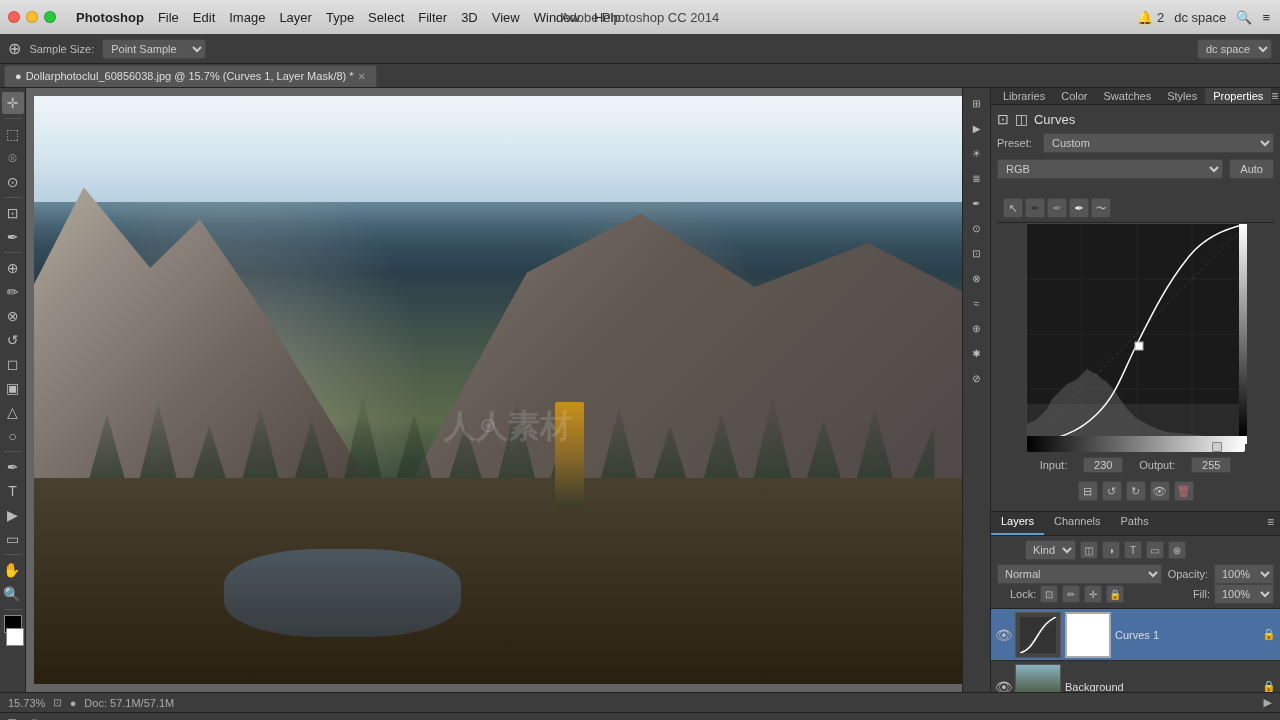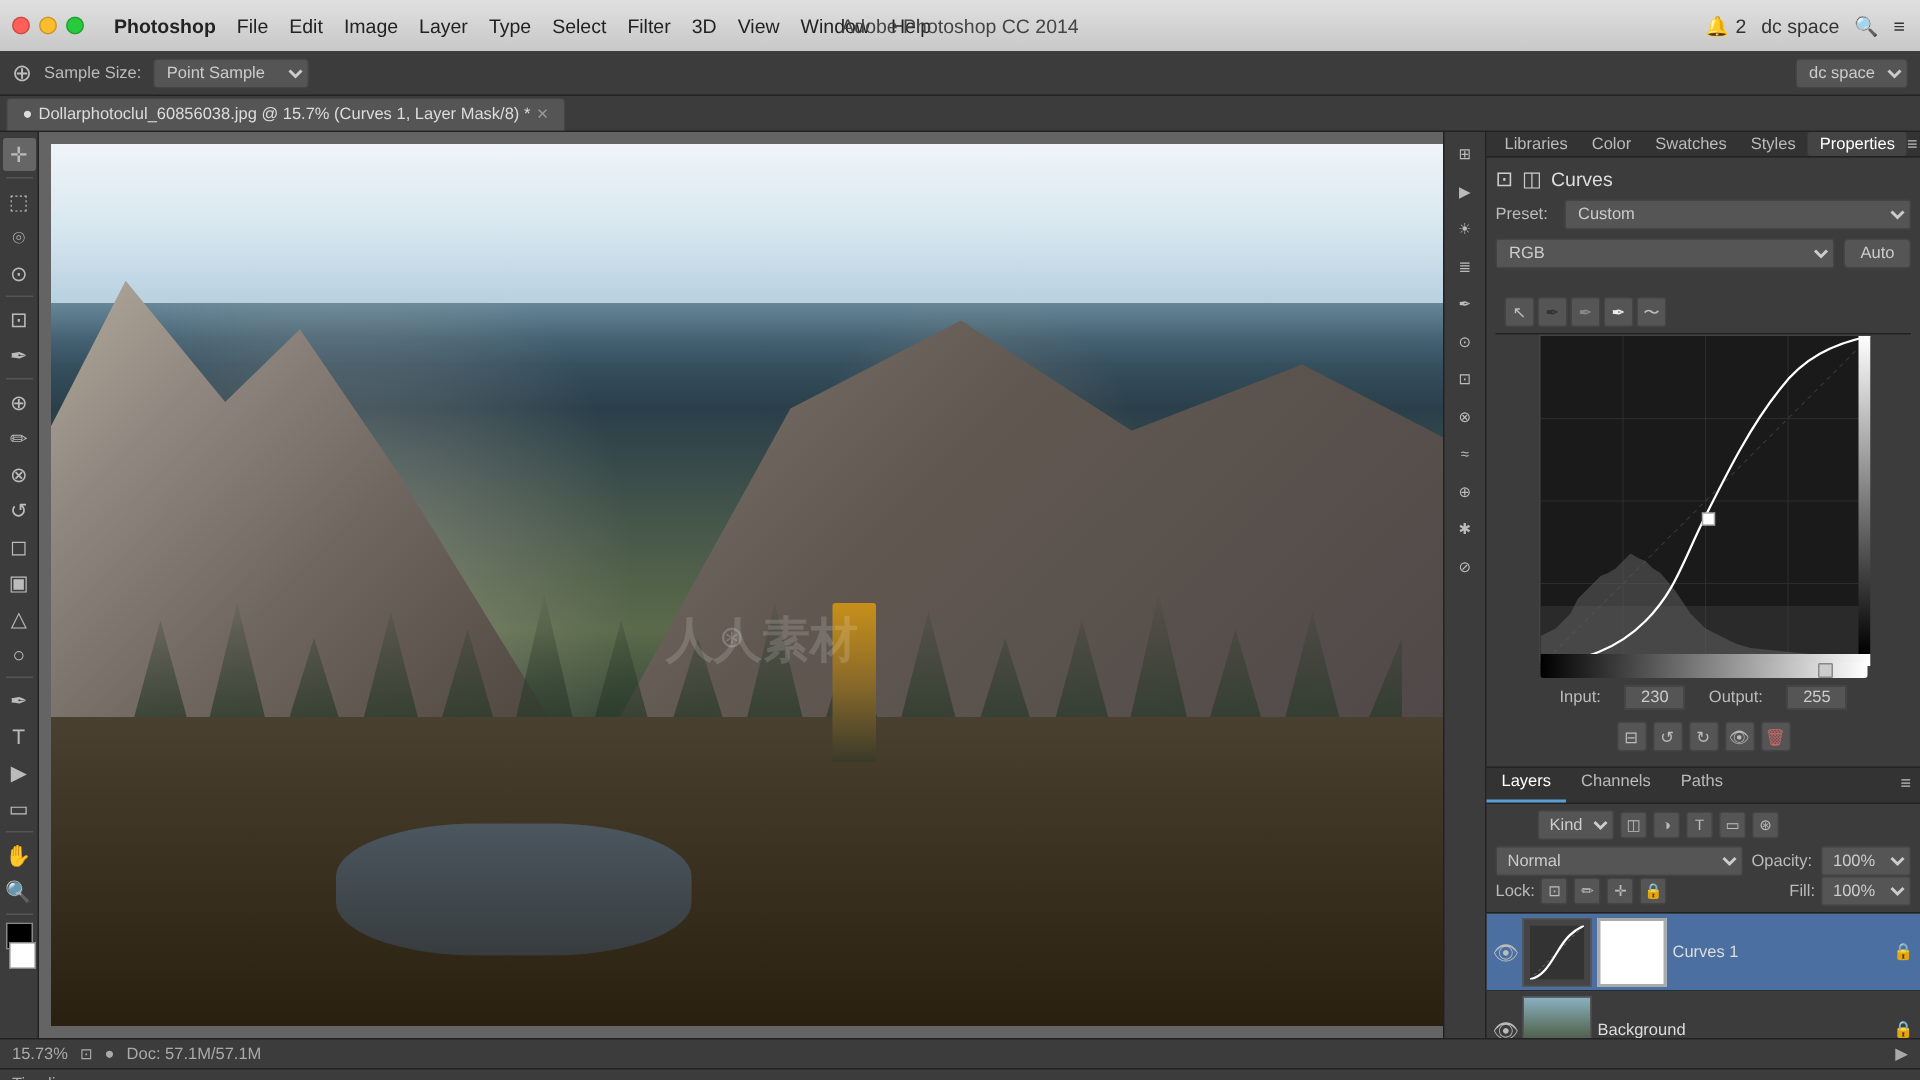--- a/index.html
+++ b/index.html
@@ -174,21 +174,21 @@
     .layers-controls { padding: 4px 6px; border-bottom: 1px solid #222; }
     .layers-row { display: flex; align-items: center; gap: 4px; margin-bottom: 4px; }
     .layers-select { background: #555; border: 1px solid #444; color: #ccc; font-size: 11px; padding: 1px 3px; height: 20px; border-radius: 2px; margin-left: 28px; }
     .icon-btn { width: 18px; height: 18px; background: #555; border: 1px solid #444; border-radius: 2px; cursor: pointer; display: flex; align-items: center; justify-content: center; font-size: 10px; color: #bbb; }
 
     .blend-row { display: flex; align-items: center; gap: 6px; }
     .blend-select { flex: 1; background: #555; border: 1px solid #444; color: #ccc; font-size: 11px; padding: 1px 3px; height: 20px; border-radius: 2px; }
     .opacity-label { font-size: 11px; color: #bbb; }
     .opacity-select { background: #555; border: 1px solid #444; color: #ccc; font-size: 11px; padding: 1px 3px; height: 20px; border-radius: 2px; width: 60px; }
 
-    .lock-row { display: flex; align-items: center; gap: 4px; }
+    .lock-row { display: flex; align-items: center; gap: 4px; margin-left: 13px; }
     .lock-label { font-size: 11px; color: #bbb; }
 
     
     .layers-list { flex: 1; overflow-y: auto; }
     .layer-item { display: flex; align-items: center; height: 52px; padding: 2px 4px; border-bottom: 1px solid #2a2a2a; gap: 4px; }
     .layer-item.active { background: #4a6fa0; }
     .layer-vis { width: 16px; font-size: 14px; cursor: pointer; color: #bbb; }
     .layer-name { font-size: 11px; color: #ddd; flex: 1; }
     .layer-lock { font-size: 11px; color: #999; }
 

